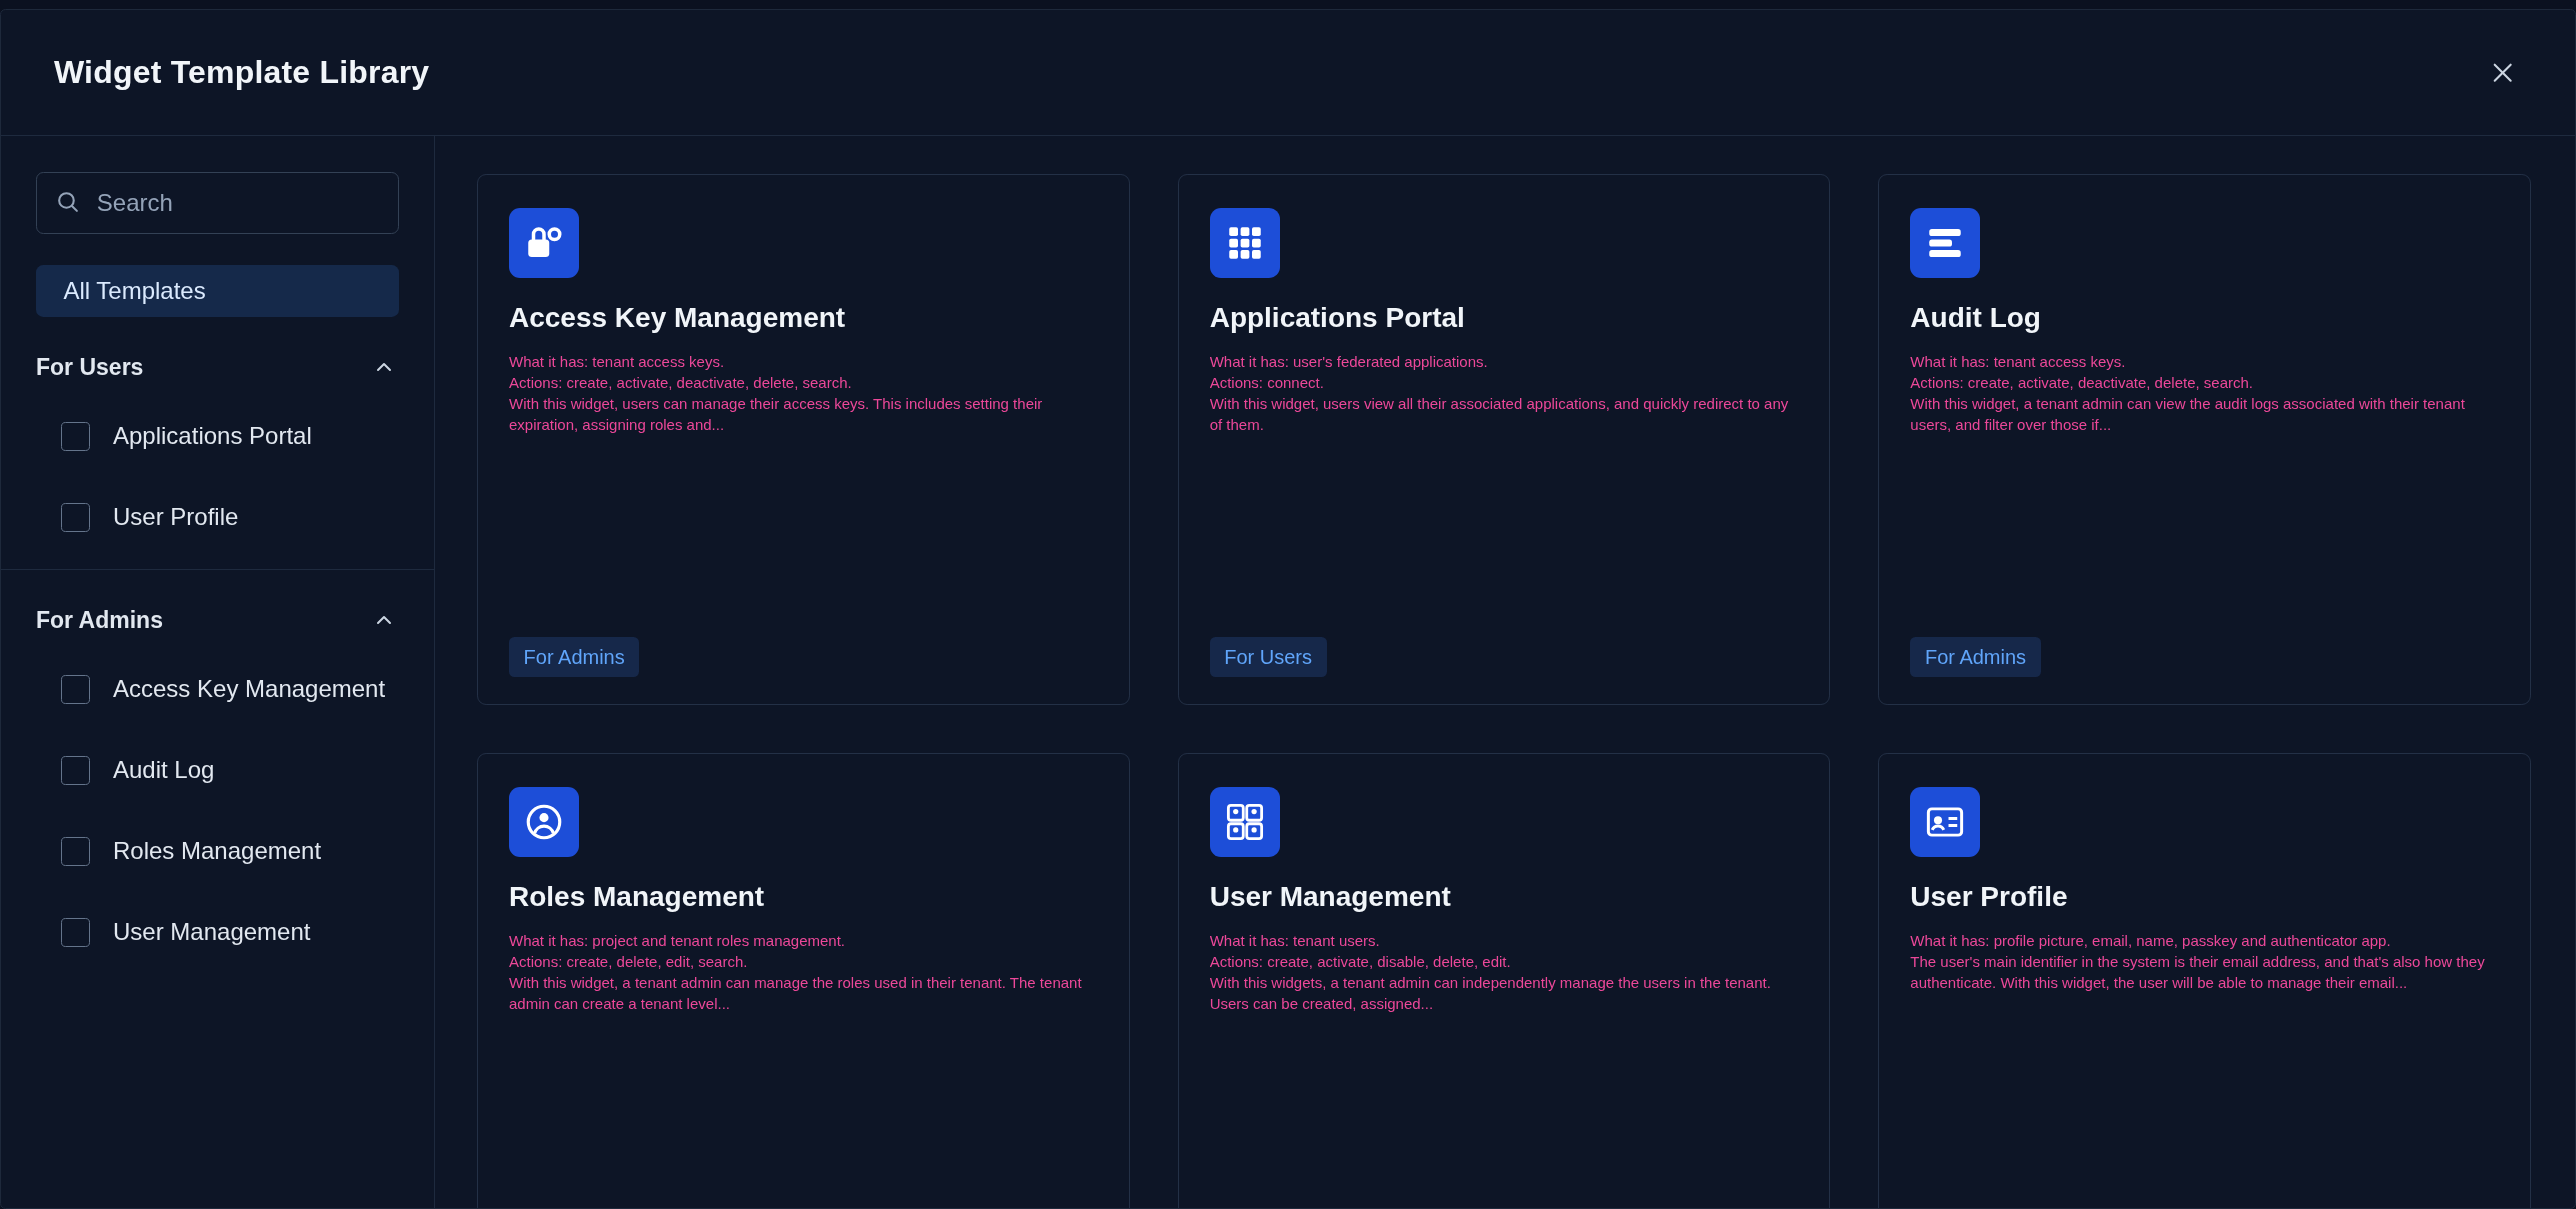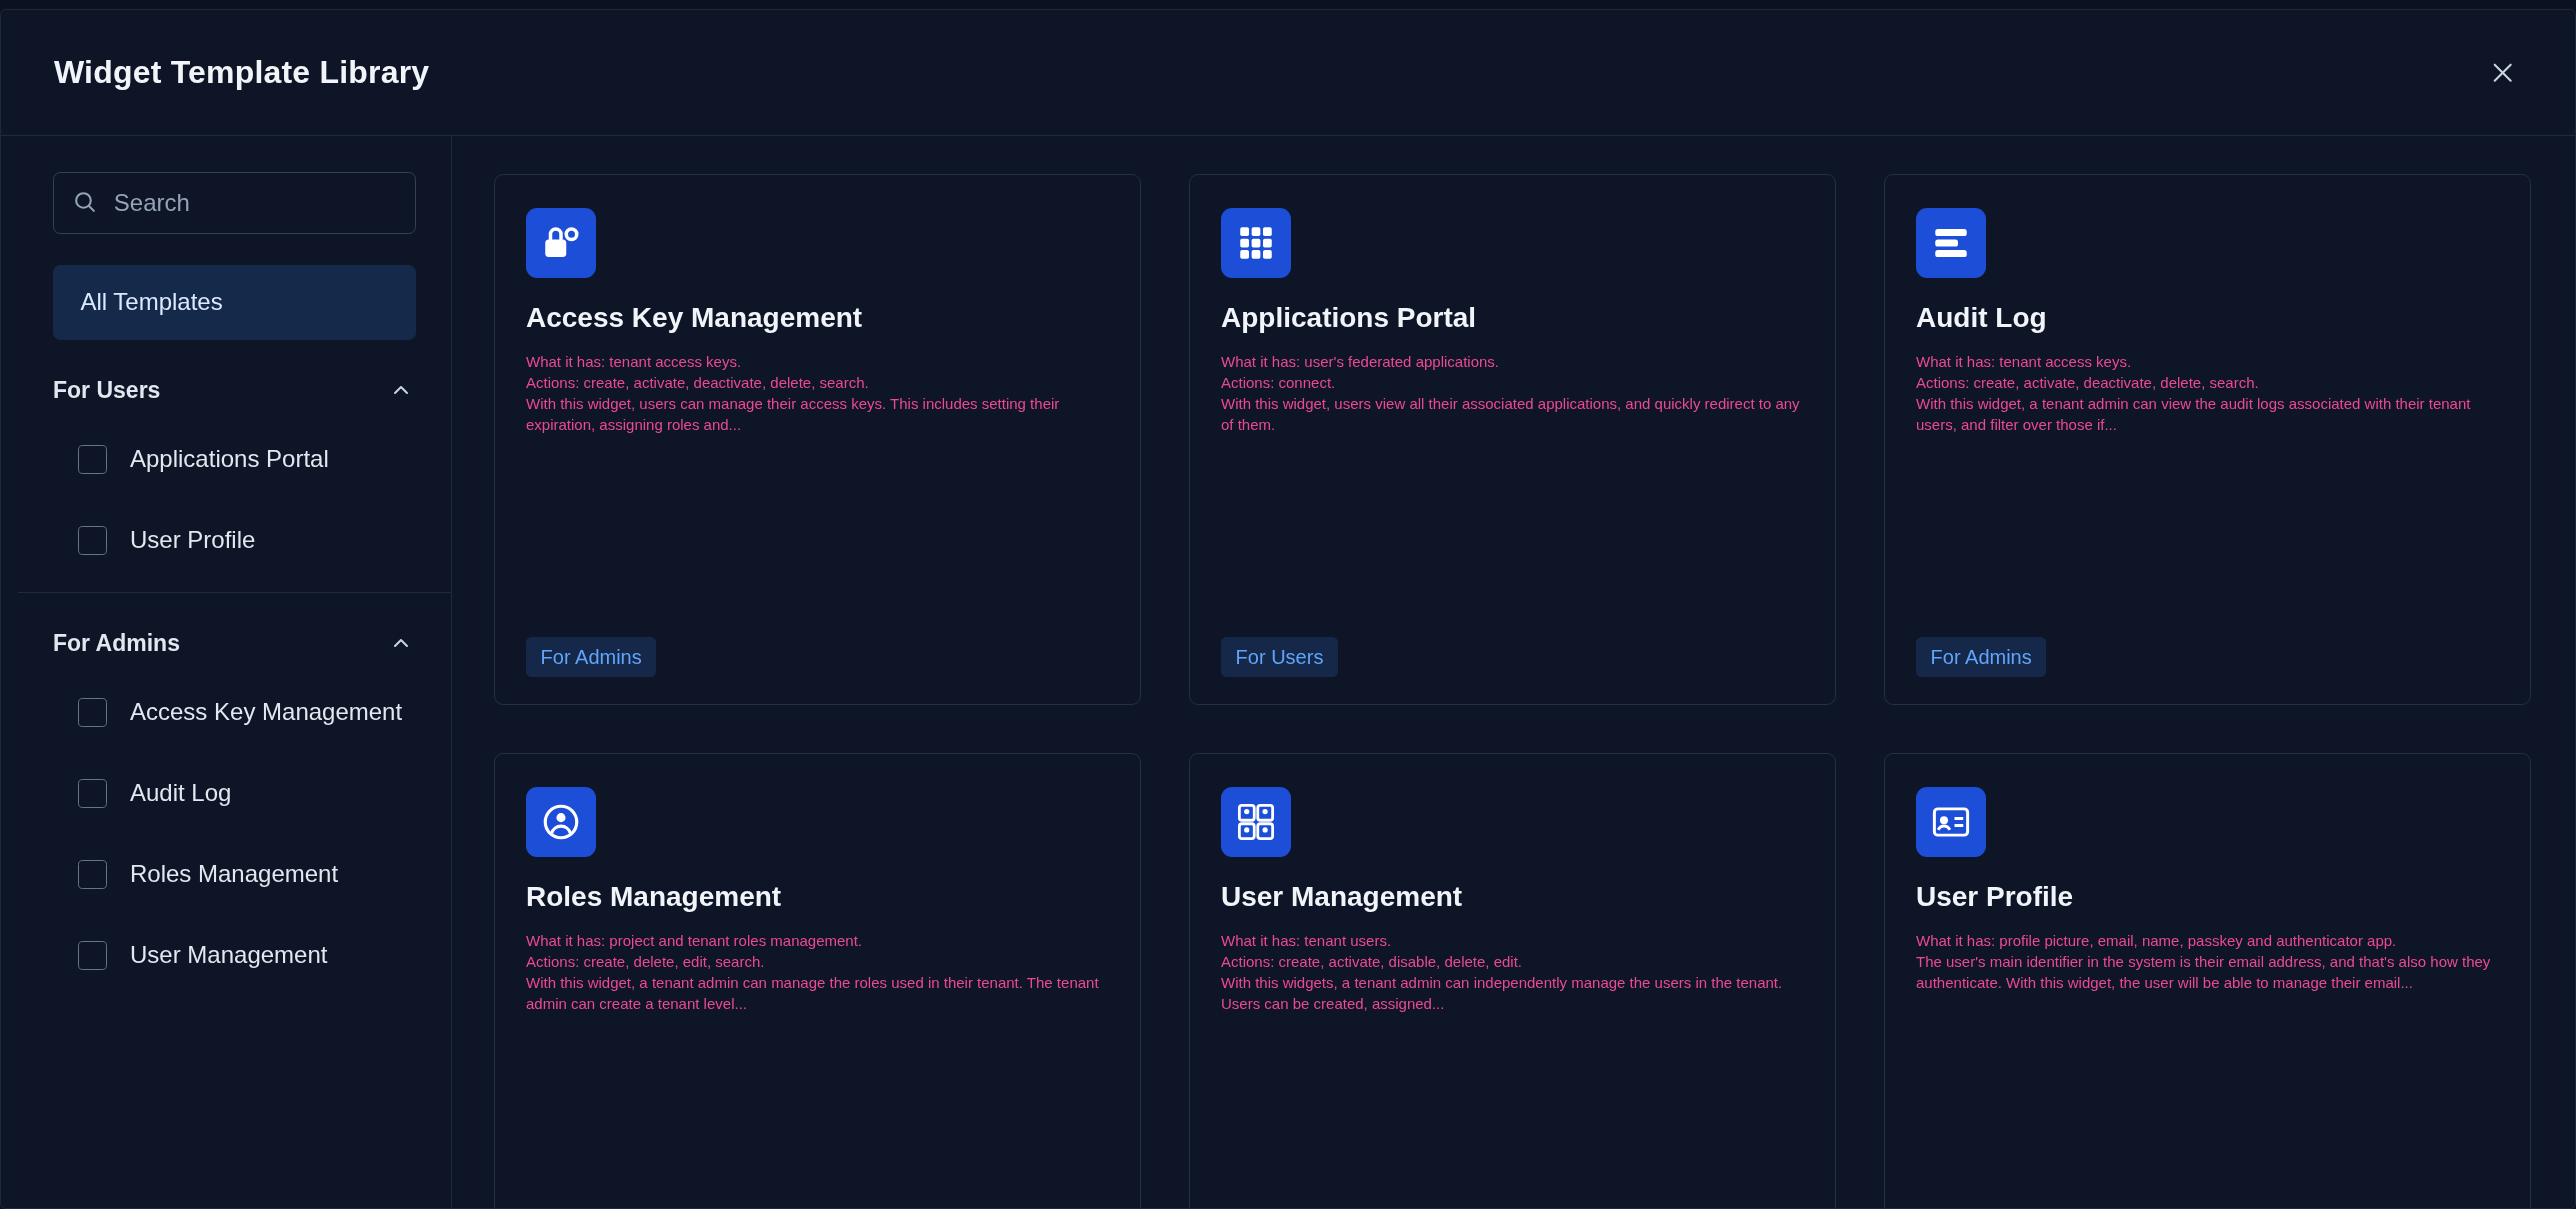--- a/index.html
+++ b/index.html
@@ -43,21 +43,20 @@
     cursor: pointer;
     background: none;
     border: none;
   }
   .close-btn svg { width: 27.4px; height: 27.4px; }
 
   .modal-body {
     flex: 1;
     display: flex;
     min-height: 0;
-    padding-left: 17px;
   }
 
   
   .sidebar {
     width: 434px;
     min-width: 434px;
     border-right: 0.9px solid #1e2a3e;
     padding: 27.4px 0 0 0;
     overflow: hidden;
   }
@@ -79,21 +78,21 @@
     outline: none;
     color: #e2e8f0;
     font-size: 24px;
     font-family: "Liberation Sans", sans-serif;
     margin-left: 16.5px;
   }
   .search-input::placeholder { color: #94a3b8; }
 
   .all-templates {
     margin: 0 35px;
-    height: 75px;
+    height: 52px;
     background: #15294a;
     border-radius: 7.3px;
     display: flex;
     align-items: center;
     padding-left: 27.4px;
     color: #dbeafe;
     font-size: 24px;
     cursor: pointer;
   }
 

